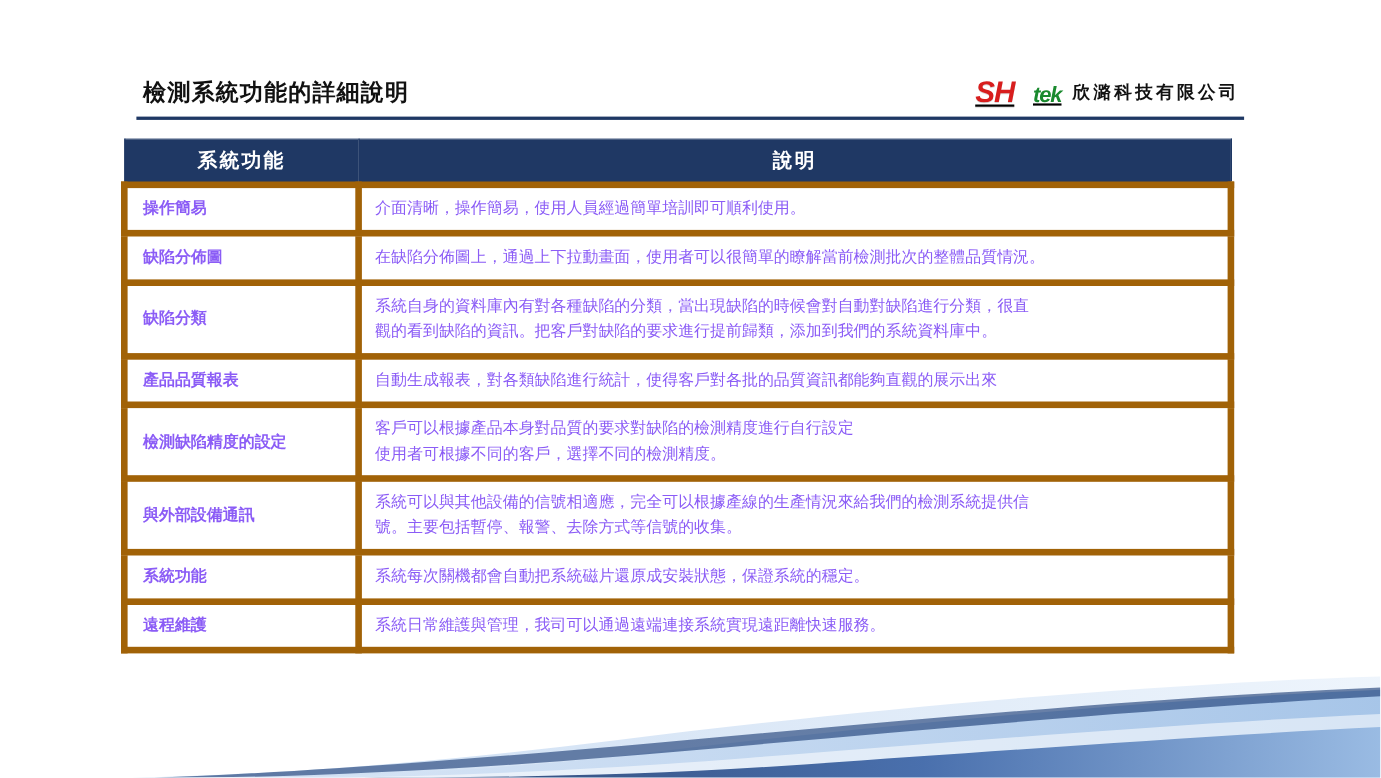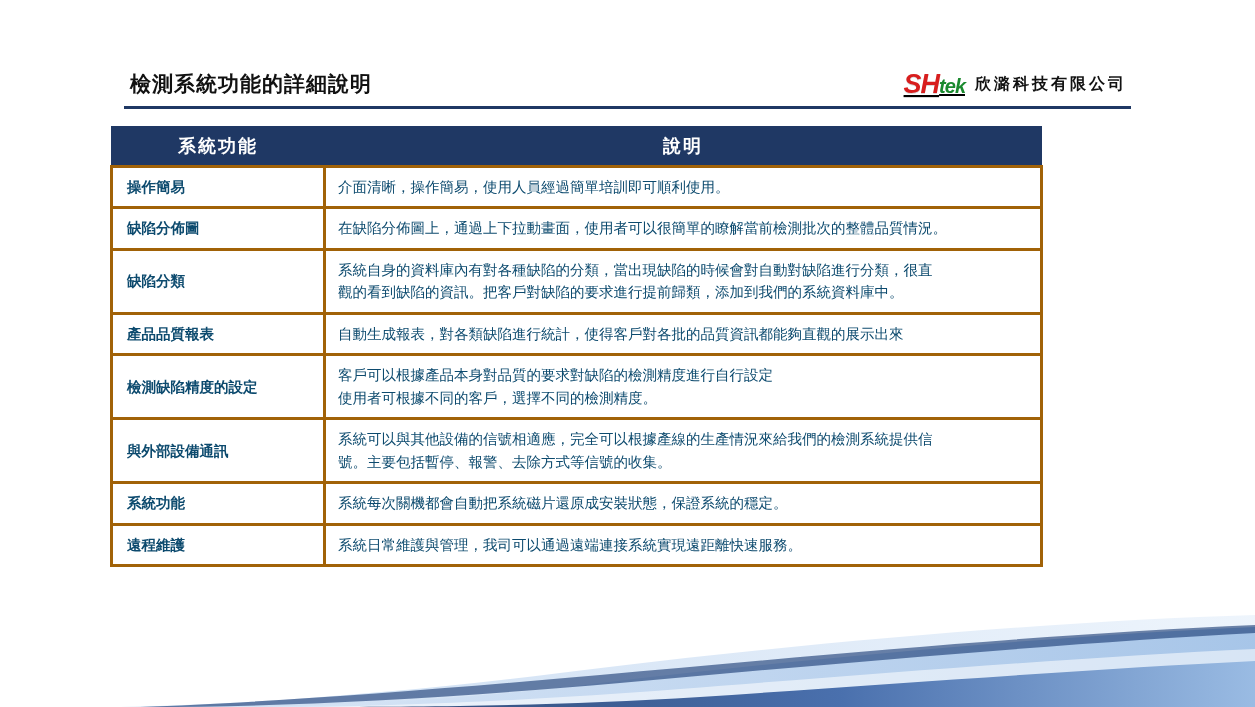--- a/index.html
+++ b/index.html
@@ -50,55 +50,55 @@
     letter-spacing: -1px;
     text-decoration: underline;
   }
   .logo .sh {
     color: #d81e1e;
     text-shadow: 0 1px 0 rgba(0,0,0,.15);
   }
   .logo .tek {
     color: #1a8a2e;
     font-size: 20px;
-    margin-left: 0;
+    margin-left: 17px;
   }
   .brand-name {
     font-size: 16px;
     font-weight: bold;
     color: #111111;
     letter-spacing: 3px;
   }
 
   
   .table-wrap {
     position: absolute;
     left: 110px;
     top: 126px;
-    width: 933px;
+    width: 1012px;
   }
   table.spec {
     border-collapse: collapse;
     width: 100%;
     table-layout: fixed;
   }
   table.spec th {
     background: #1f3864;
     color: #ffffff;
     font-size: 18px;
     font-weight: bold;
     letter-spacing: 2px;
     padding: 7px 0;
     border: 1px solid #1f3864;
   }
   table.spec th.col-func { width: 212px; }
   table.spec td {
-    border: 3px solid #a16207;
+    border: 6px solid #a16207;
     font-size: 14.5px;
-    color: #0c4a6e;
+    color: #8b5cf6;
     vertical-align: middle;
     line-height: 1.55;
   }
   table.spec td.func {
     font-weight: bold;
     padding: 8px 0 8px 14px;
     white-space: nowrap;
   }
   table.spec td.desc {
     padding: 8px 10px 8px 12px;

